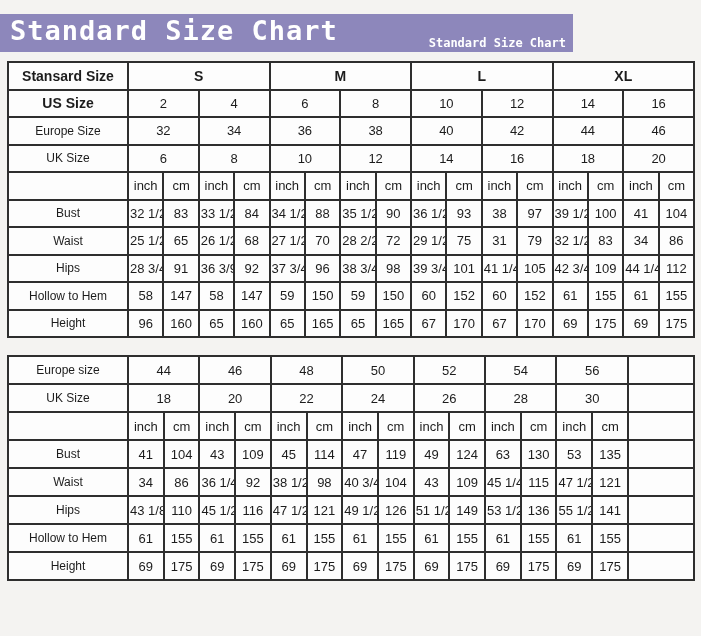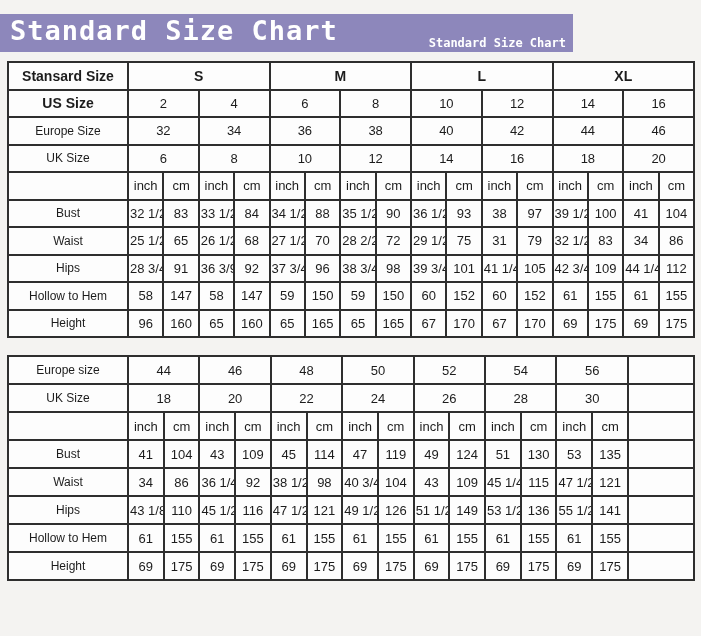--- a/index.html
+++ b/index.html
@@ -308,21 +308,21 @@
         <td>41</td>
         <td>104</td>
         <td>43</td>
         <td>109</td>
         <td>45</td>
         <td>114</td>
         <td>47</td>
         <td>119</td>
         <td>49</td>
         <td>124</td>
-        <td>51</td>
+        <td>63</td>
         <td>130</td>
         <td>53</td>
         <td>135</td>
         <td></td>
       </tr>
       <tr>
         <td class="lbl">Waist</td>
         <td>34</td>
         <td>86</td>
         <td>36 1/4</td>

